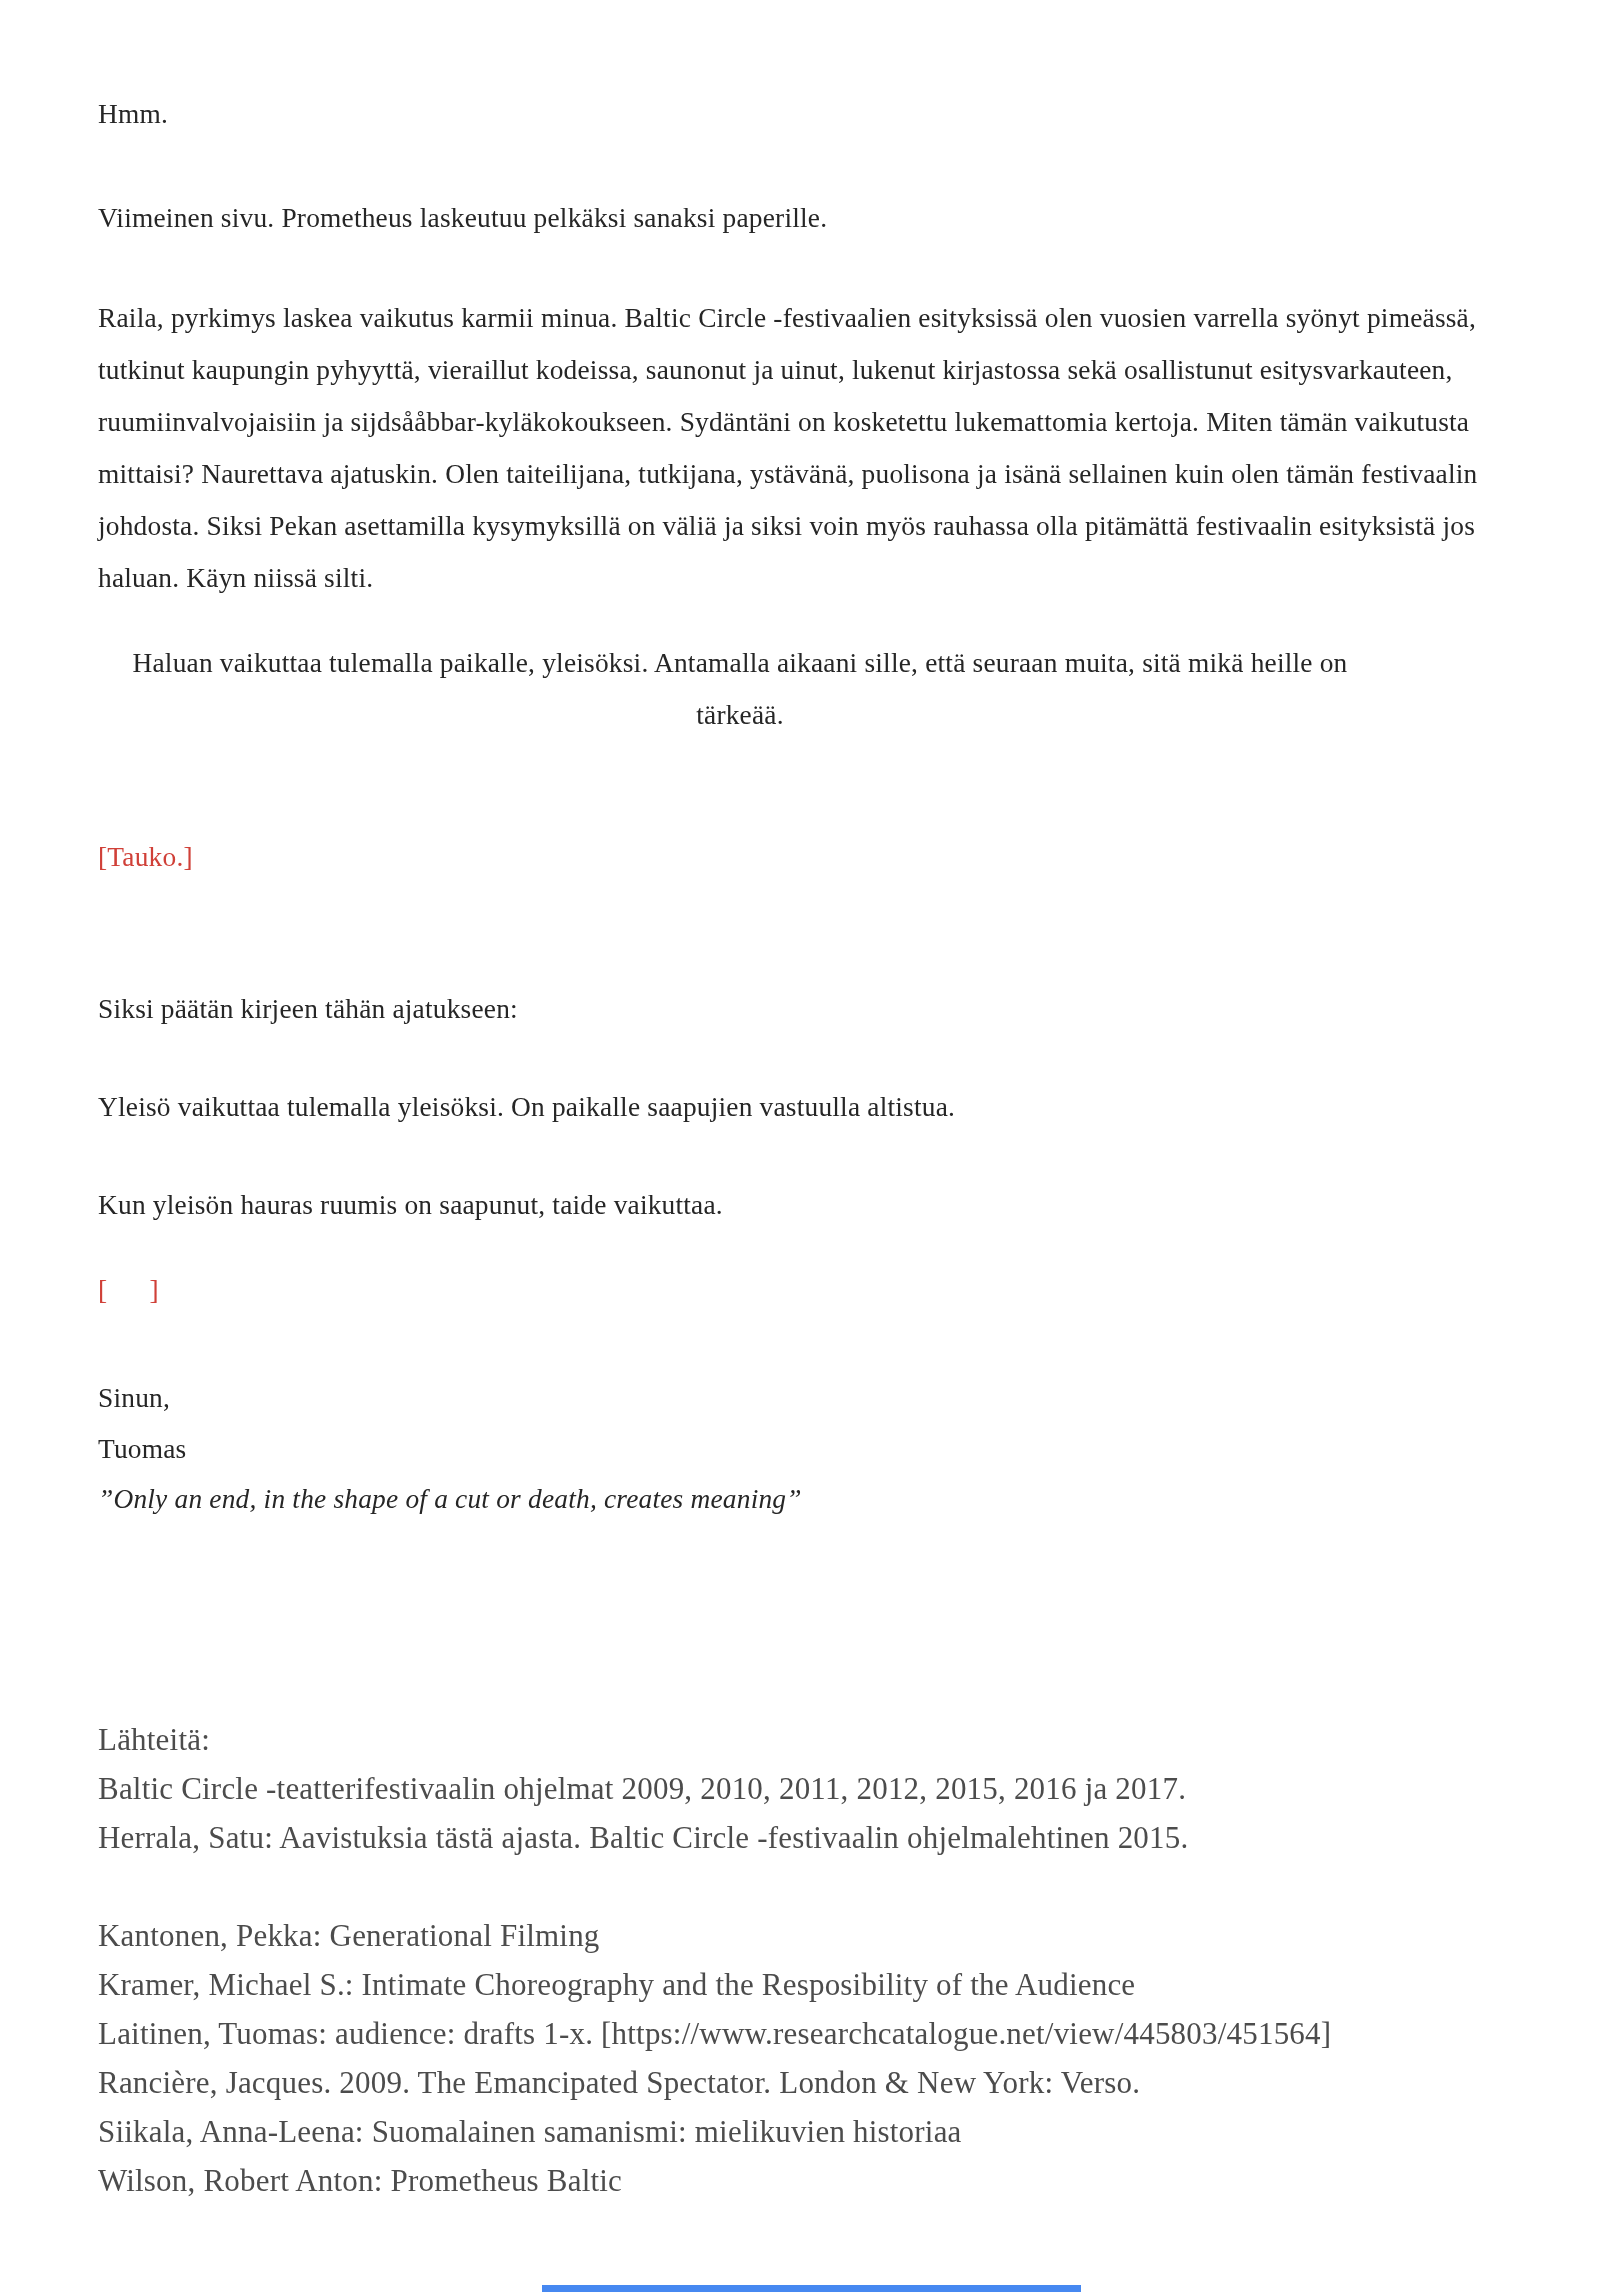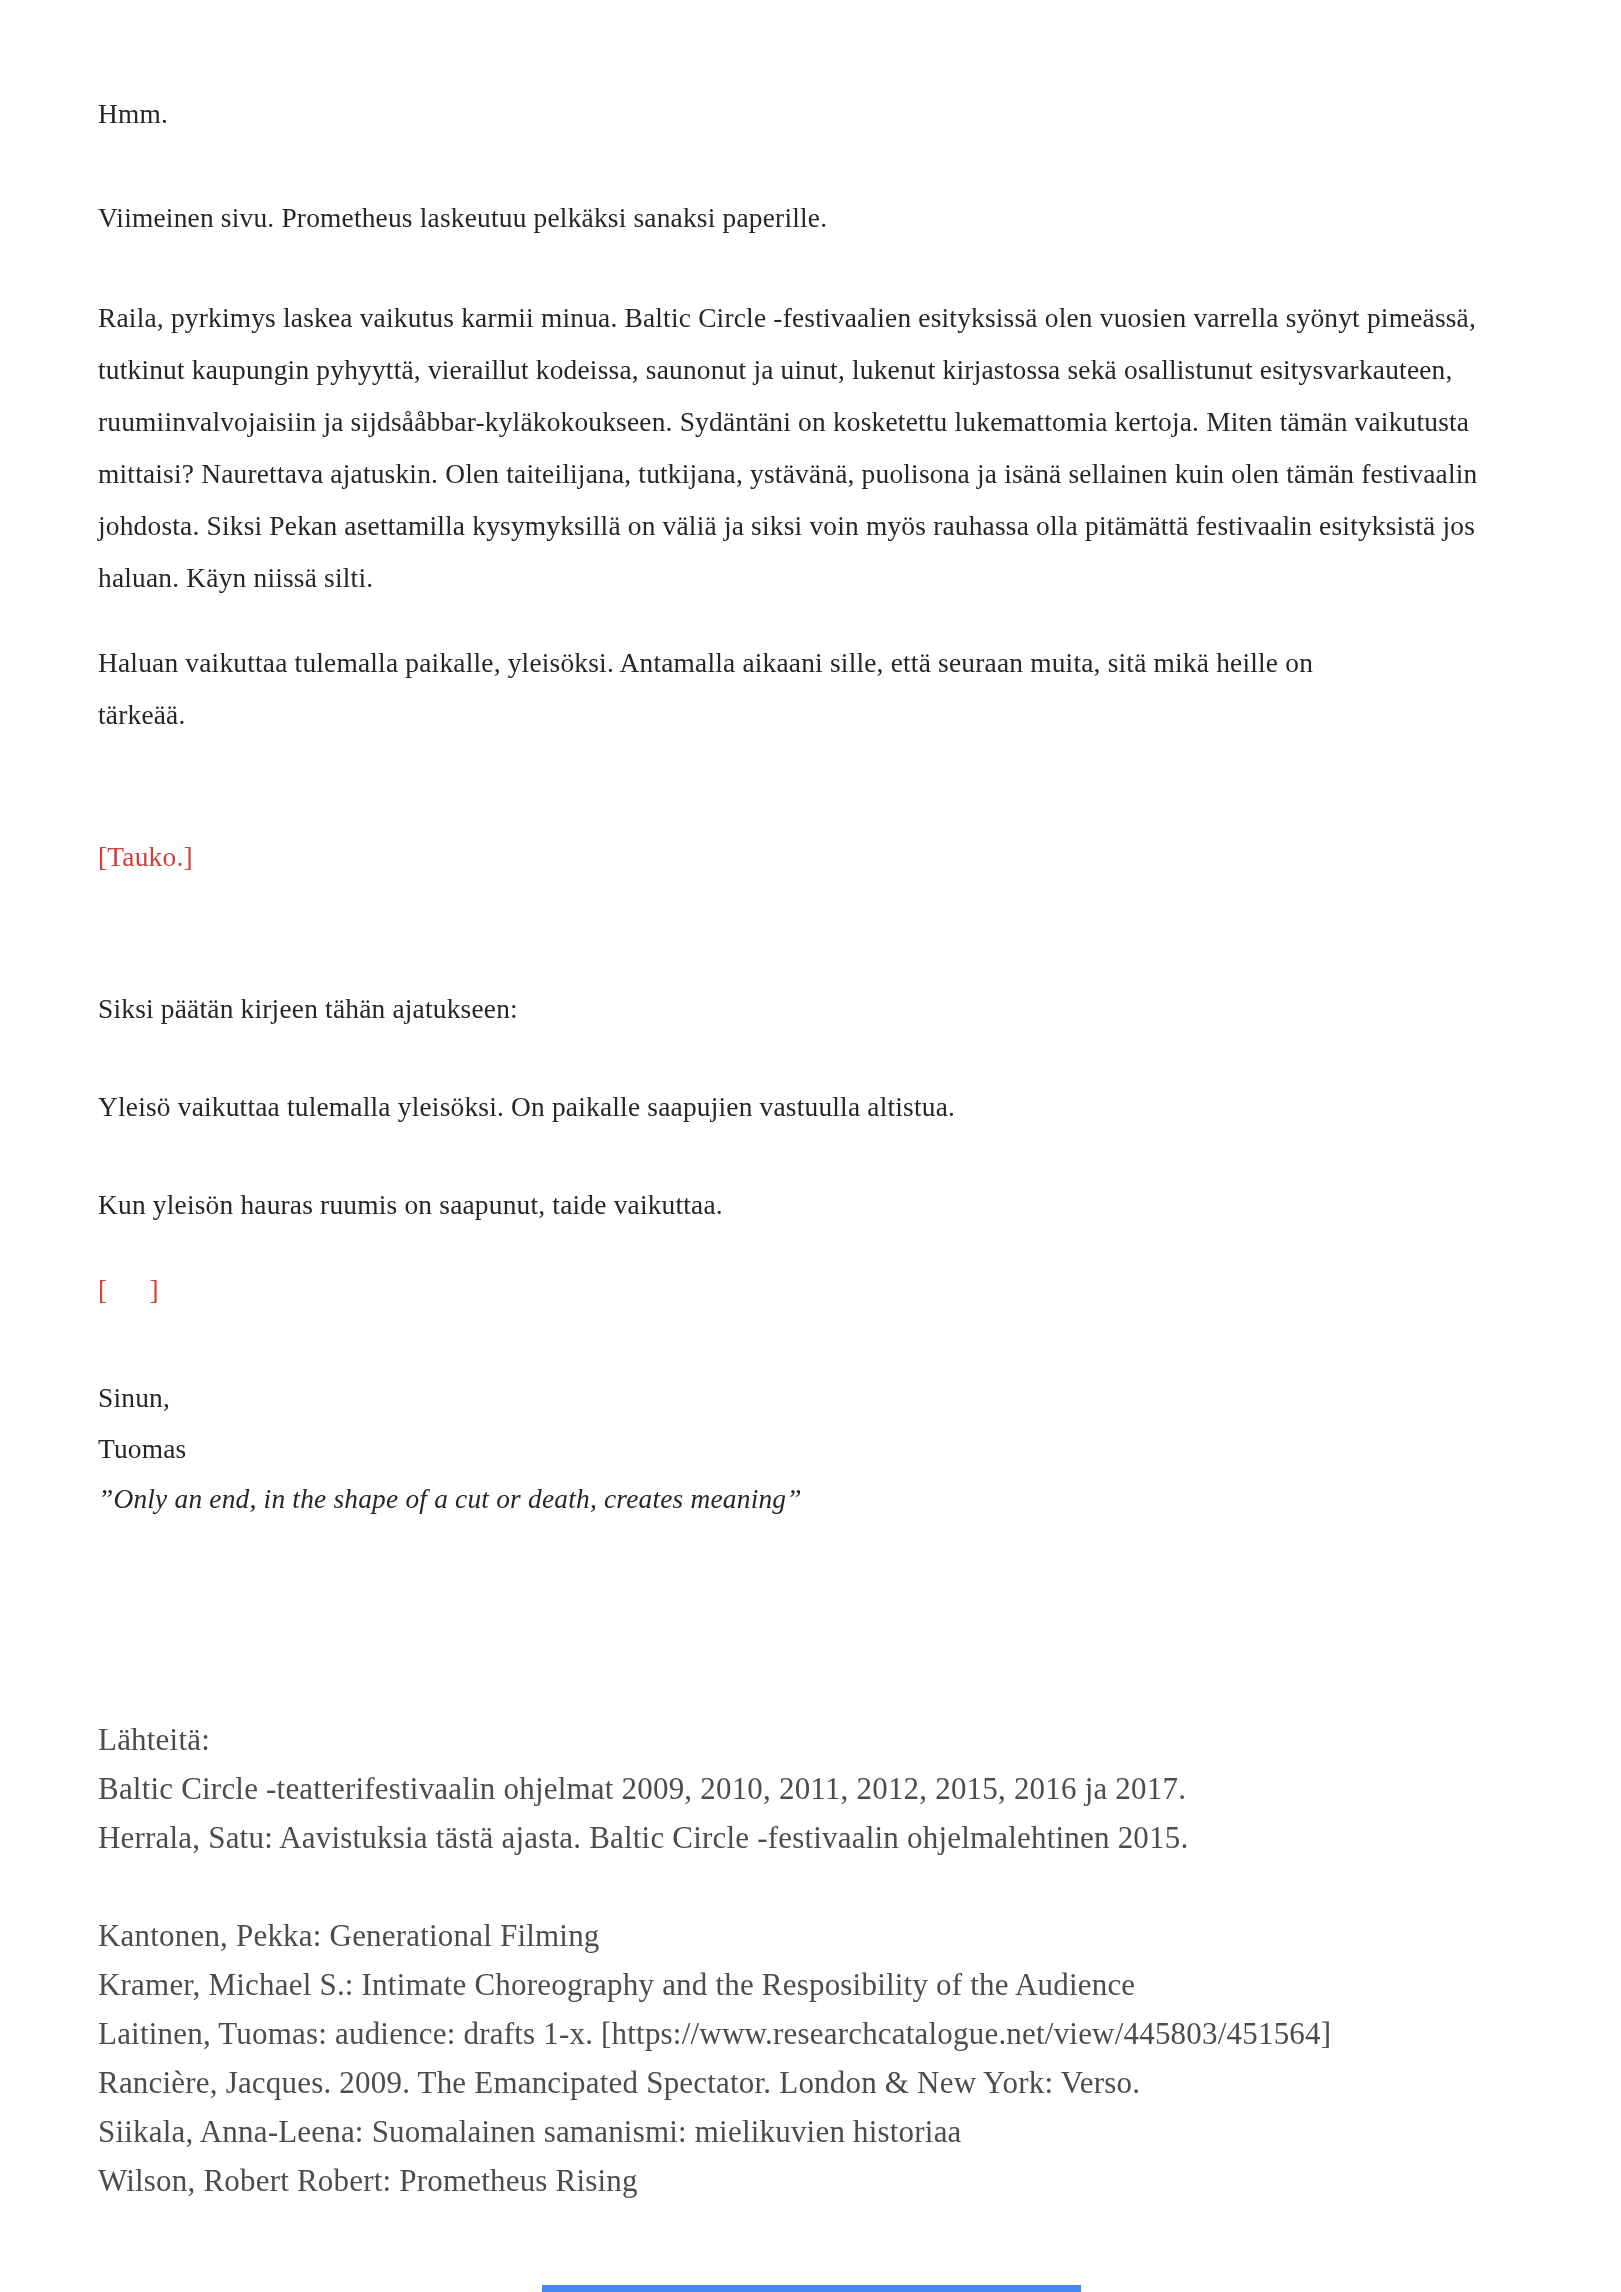--- a/index.html
+++ b/index.html
@@ -15,20 +15,21 @@
     font-family: "Liberation Serif", "DejaVu Serif", serif;
     overflow: hidden;
   }
   .block {
     position: absolute;
     left: 98px;
     color: #262626;
     font-size: 27.4px;
     line-height: 52px;
     letter-spacing: 0.2px;
+    text-align: center;
   }
   .body-para { width: 1441px; text-align: left; }
   .narrow-para { width: 1284px; }
   .red { color: #d04038; }
   .brackets { white-space: pre; }
   .italic-quote { font-style: italic; }
   .refs { color: #4c4c4c; font-size: 31px; line-height: 24.5px; }
   .progress-bar {
     position: absolute;
     top: 2285px;
@@ -68,18 +69,18 @@
 
   <div class="block refs" style="top:1728px;">Lähteitä:</div>
 
   <div class="block refs" style="top:1777px;">Baltic Circle -teatterifestivaalin ohjelmat 2009, 2010, 2011, 2012, 2015, 2016 ja 2017.</div>
   <div class="block refs" style="top:1826px;">Herrala, Satu: Aavistuksia tästä ajasta. Baltic Circle -festivaalin ohjelmalehtinen 2015.</div>
   <div class="block refs" style="top:1924px;">Kantonen, Pekka: Generational Filming</div>
   <div class="block refs" style="top:1973px;">Kramer, Michael S.: Intimate Choreography and the Resposibility of the Audience</div>
   <div class="block refs" style="top:2022px;">Laitinen, Tuomas: audience: drafts 1-x. [https://www.researchcatalogue.net/view/445803/451564]</div>
   <div class="block refs" style="top:2071px;">Rancière, Jacques. 2009. The Emancipated Spectator. London &amp; New York: Verso.</div>
   <div class="block refs" style="top:2120px;">Siikala, Anna-Leena: Suomalainen samanismi: mielikuvien historiaa</div>
-  <div class="block refs" style="top:2169px;">Wilson, Robert Robert: Prometheus Rising</div>
+  <div class="block refs" style="top:2169px;">Wilson, Robert Anton: Prometheus Baltic</div>
 
   <div class="progress-bar" style="background: rgb(70, 136, 241);"></div>
 
 </div>
 
 
 </body></html>

